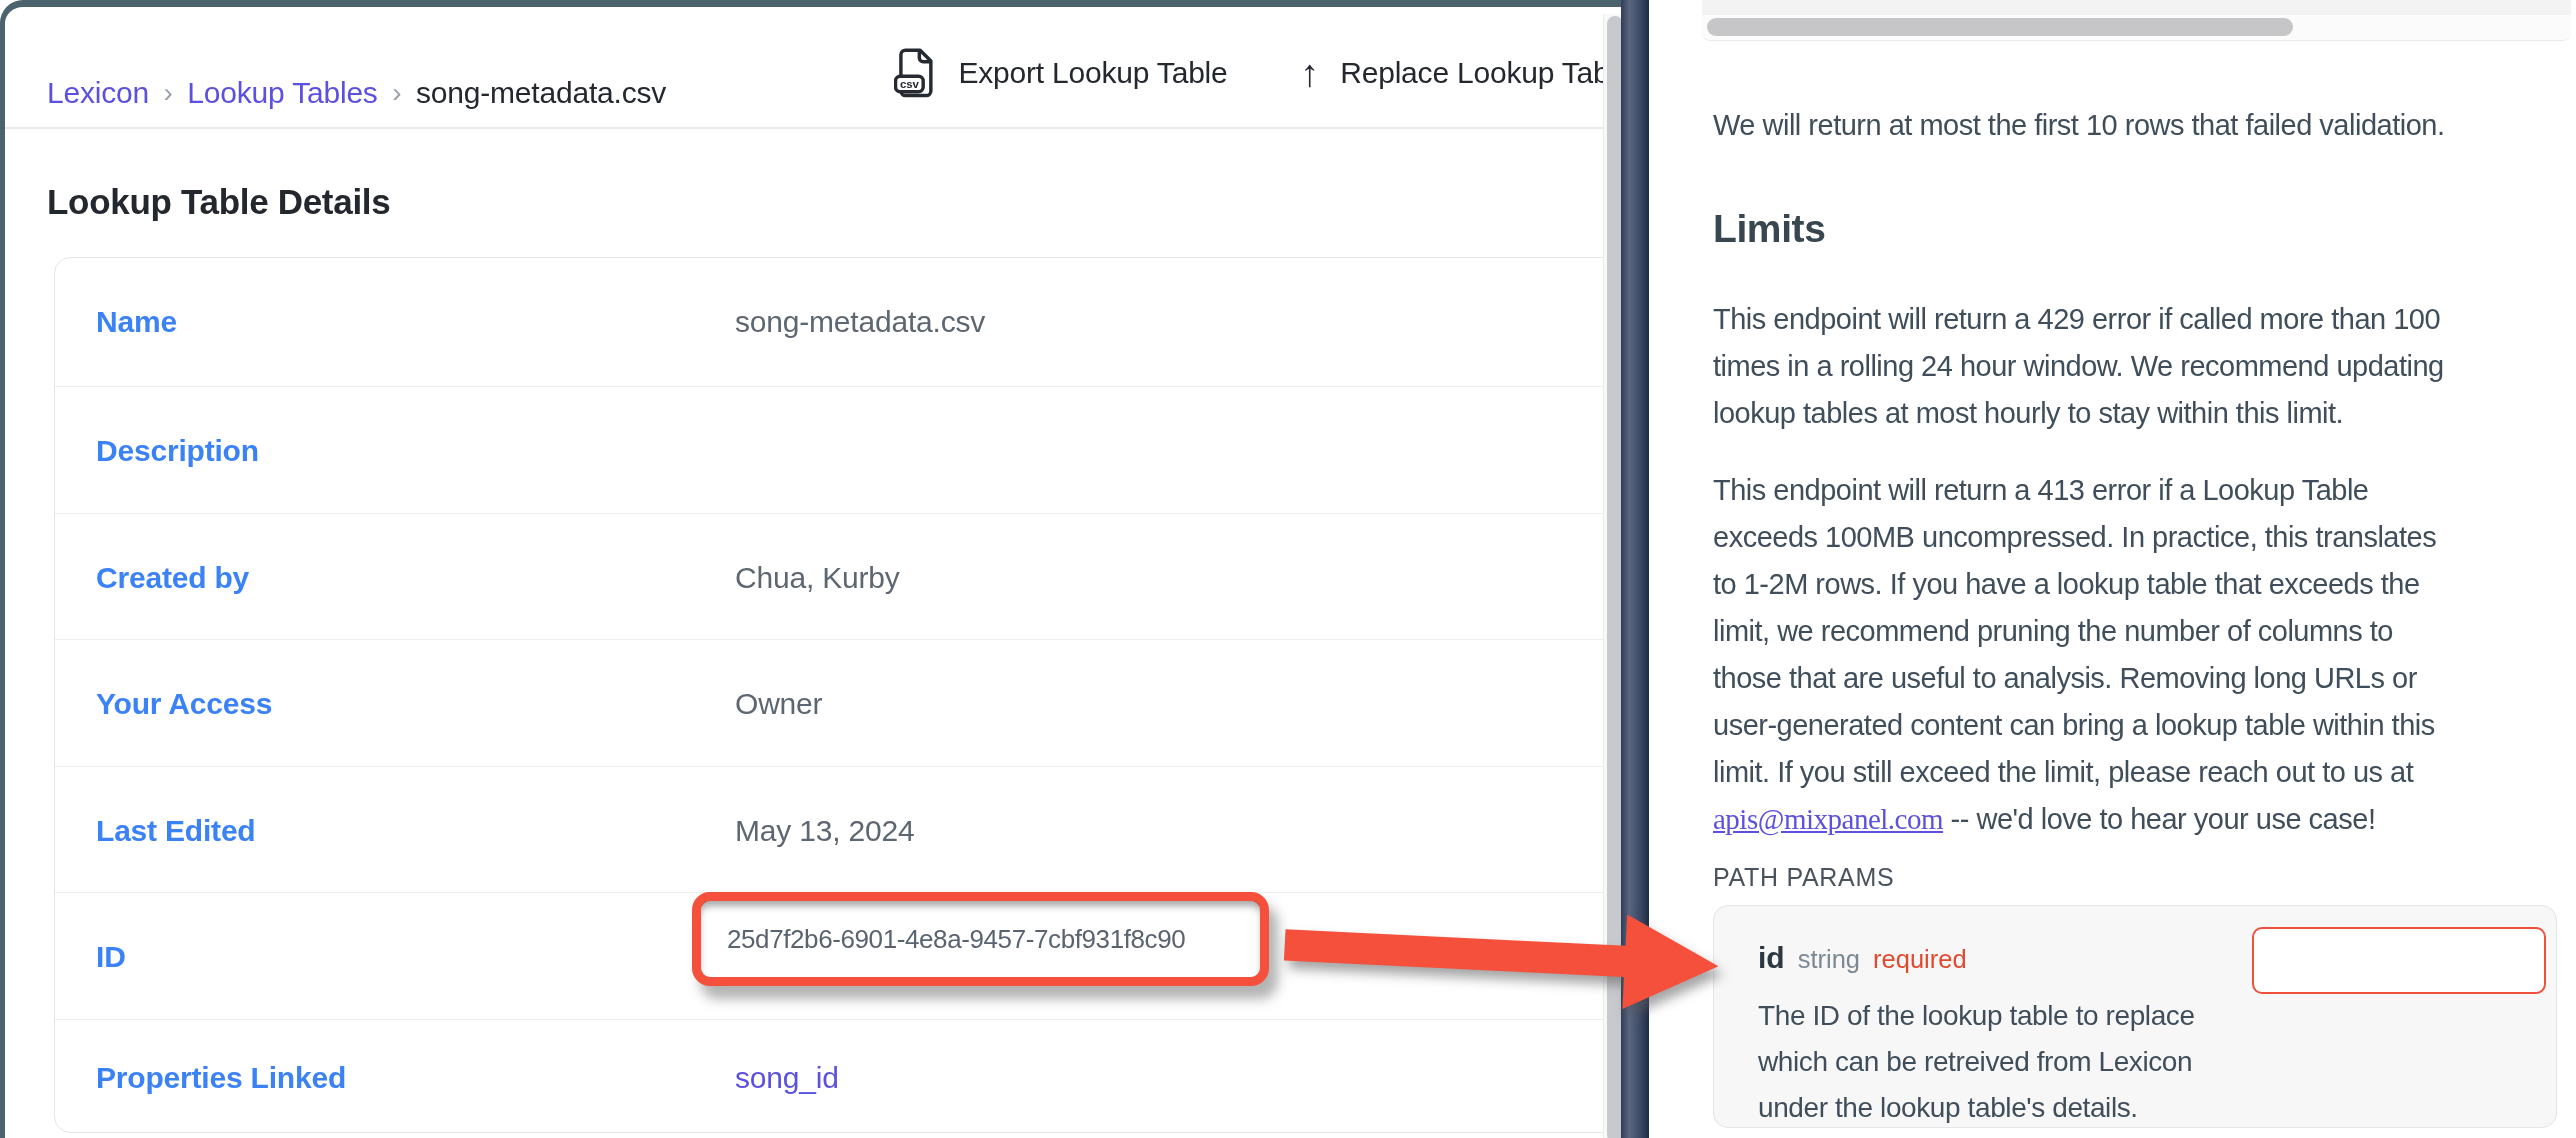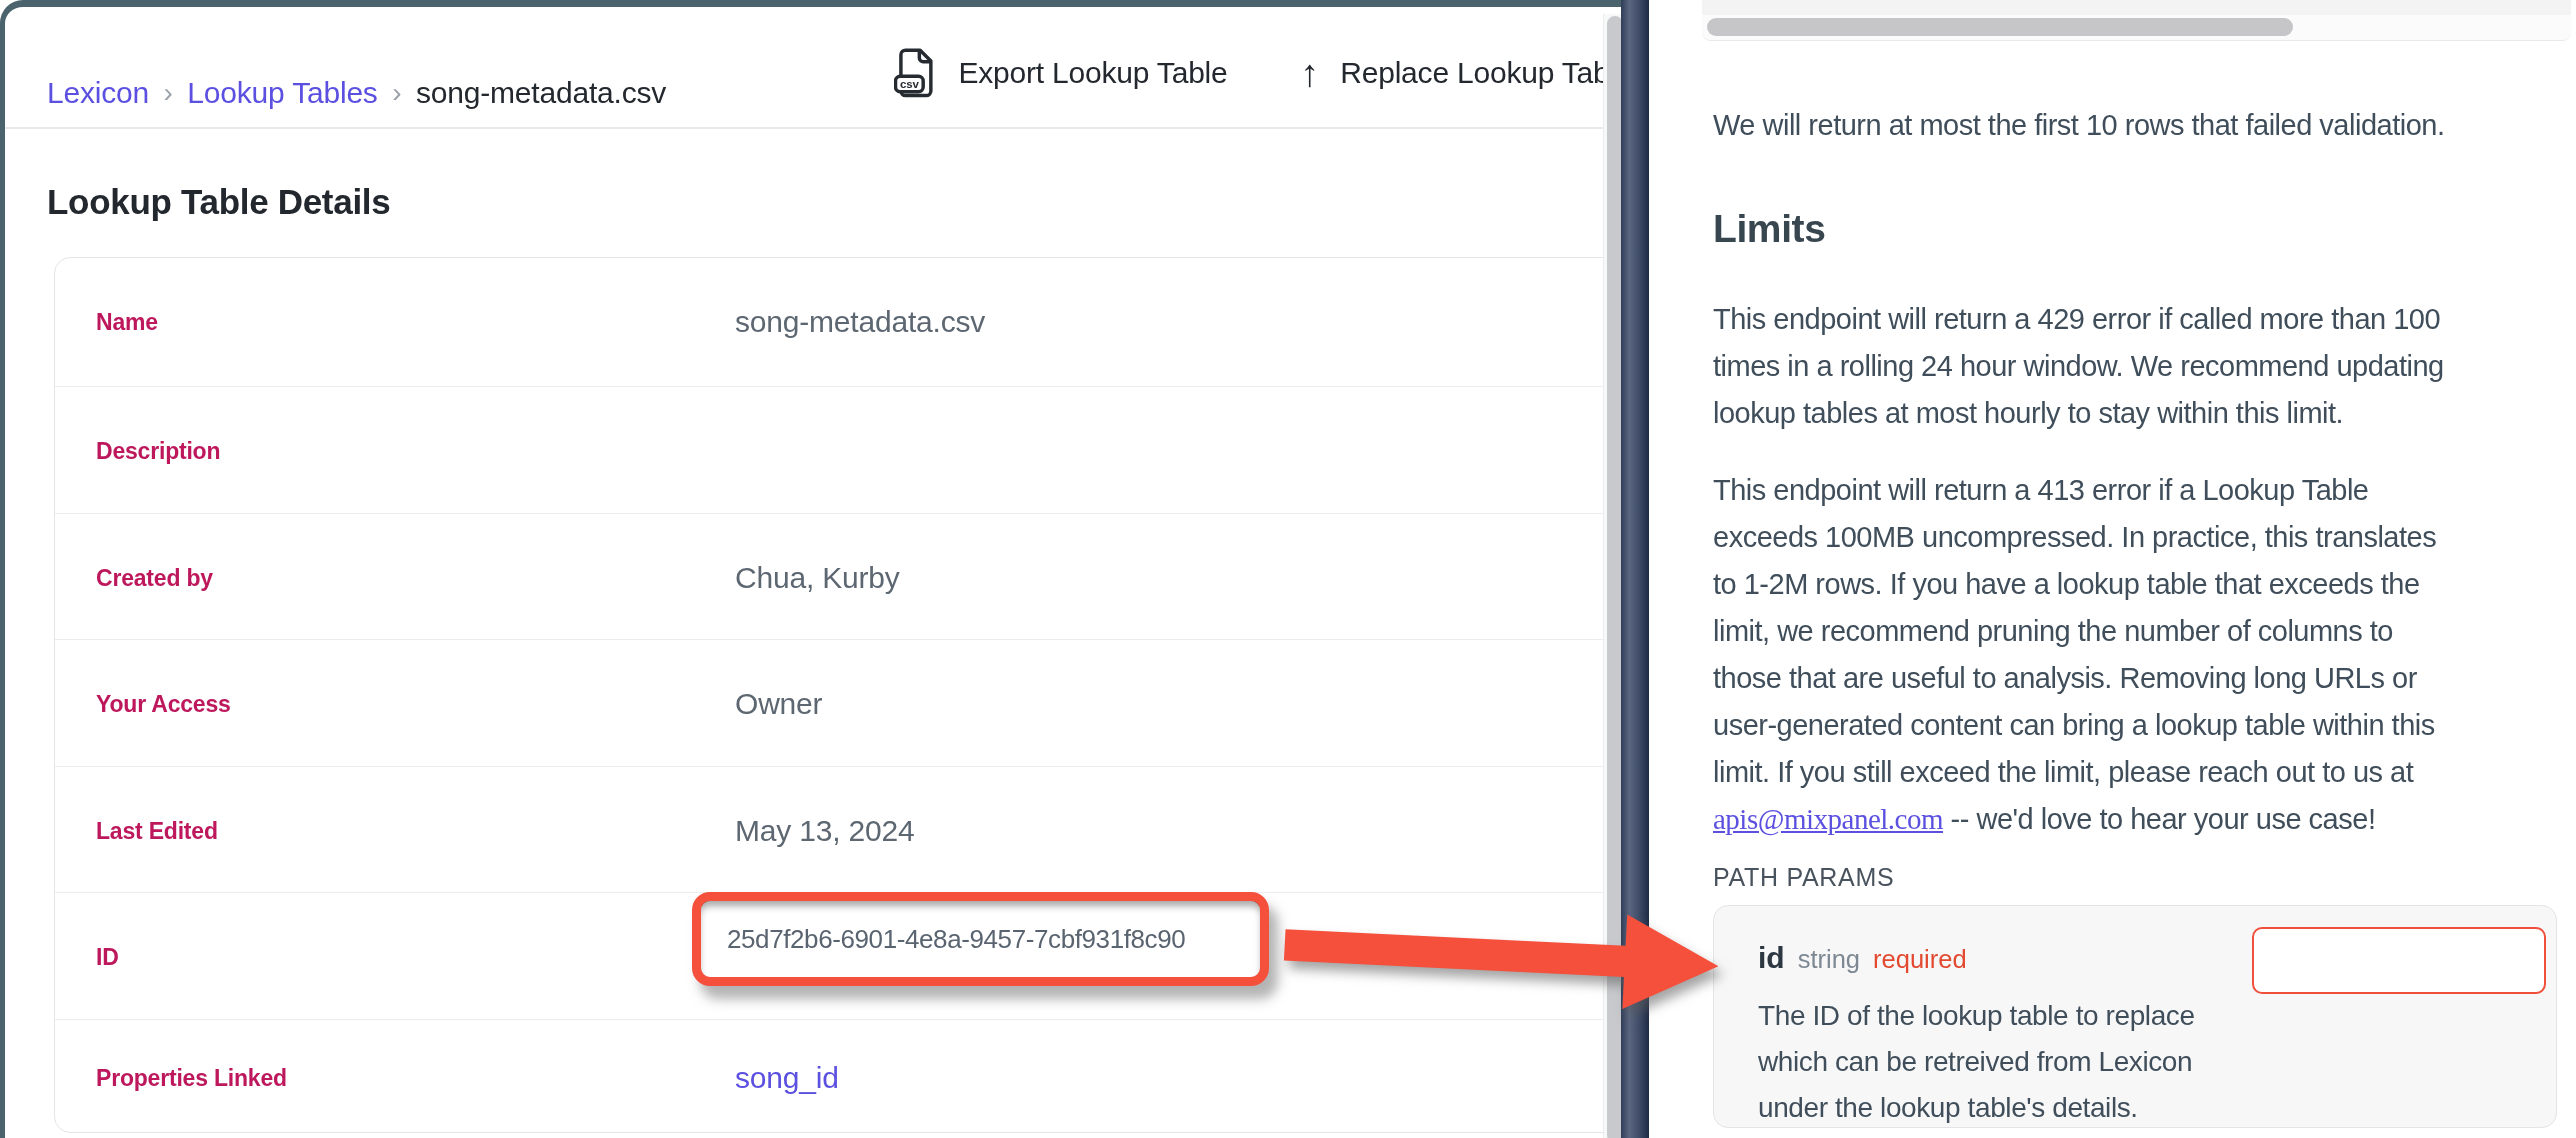--- a/index.html
+++ b/index.html
@@ -26,21 +26,21 @@
   .page-title{position:absolute;left:42px;top:169px;font-size:35px;font-weight:700;letter-spacing:-0.3px;margin-top:6px;}
 
   .card{position:absolute;left:49px;top:250px;width:1577px;height:876px;box-sizing:border-box;
         background:#fff;border:1.6px solid #e5e5e7;border-radius:16.4px;overflow:hidden;}
   .row{position:absolute;left:0;right:0;}
   .row.b{border-top:1.6px solid #ededef;text-decoration:underline;}
   .r0{top:0;height:128px;}  .r1{top:128px;height:127px;} .r2{top:255px;height:127px;}
   .r3{top:381px;height:127px;} .r4{top:508px;height:127px;} .r5{top:634px;height:127px;}
   .r6{top:761px;height:115px;}
   .row .lab{position:absolute;left:41px;top:50%;transform:translateY(-50%);
-            font-size:23px;font-weight:600;color:#be185d;letter-spacing:-0.2px;}
+            font-size:30px;font-weight:600;color:#3b82f6;letter-spacing:-0.2px;}
   .row .val{position:absolute;left:680px;top:50%;transform:translateY(-50%);
             font-size:30px;color:#5d6772;letter-spacing:-0.2px;white-space:nowrap;}
   .row .val.link{color:#5b50e0;cursor:pointer;}
 
   
   .lscroll-track{position:absolute;left:1598px;top:7.4px;width:23px;height:1131px;background:#f7f8f8;border-left:0.8px solid #ececee;}
   .lscroll-thumb{position:absolute;left:3.3px;top:1.6px;width:15.6px;height:1127px;background:#c7c9cc;border-radius:8.2px;}
 
   
   .divider{position:absolute;left:1621px;top:0;width:28px;height:1139px;

